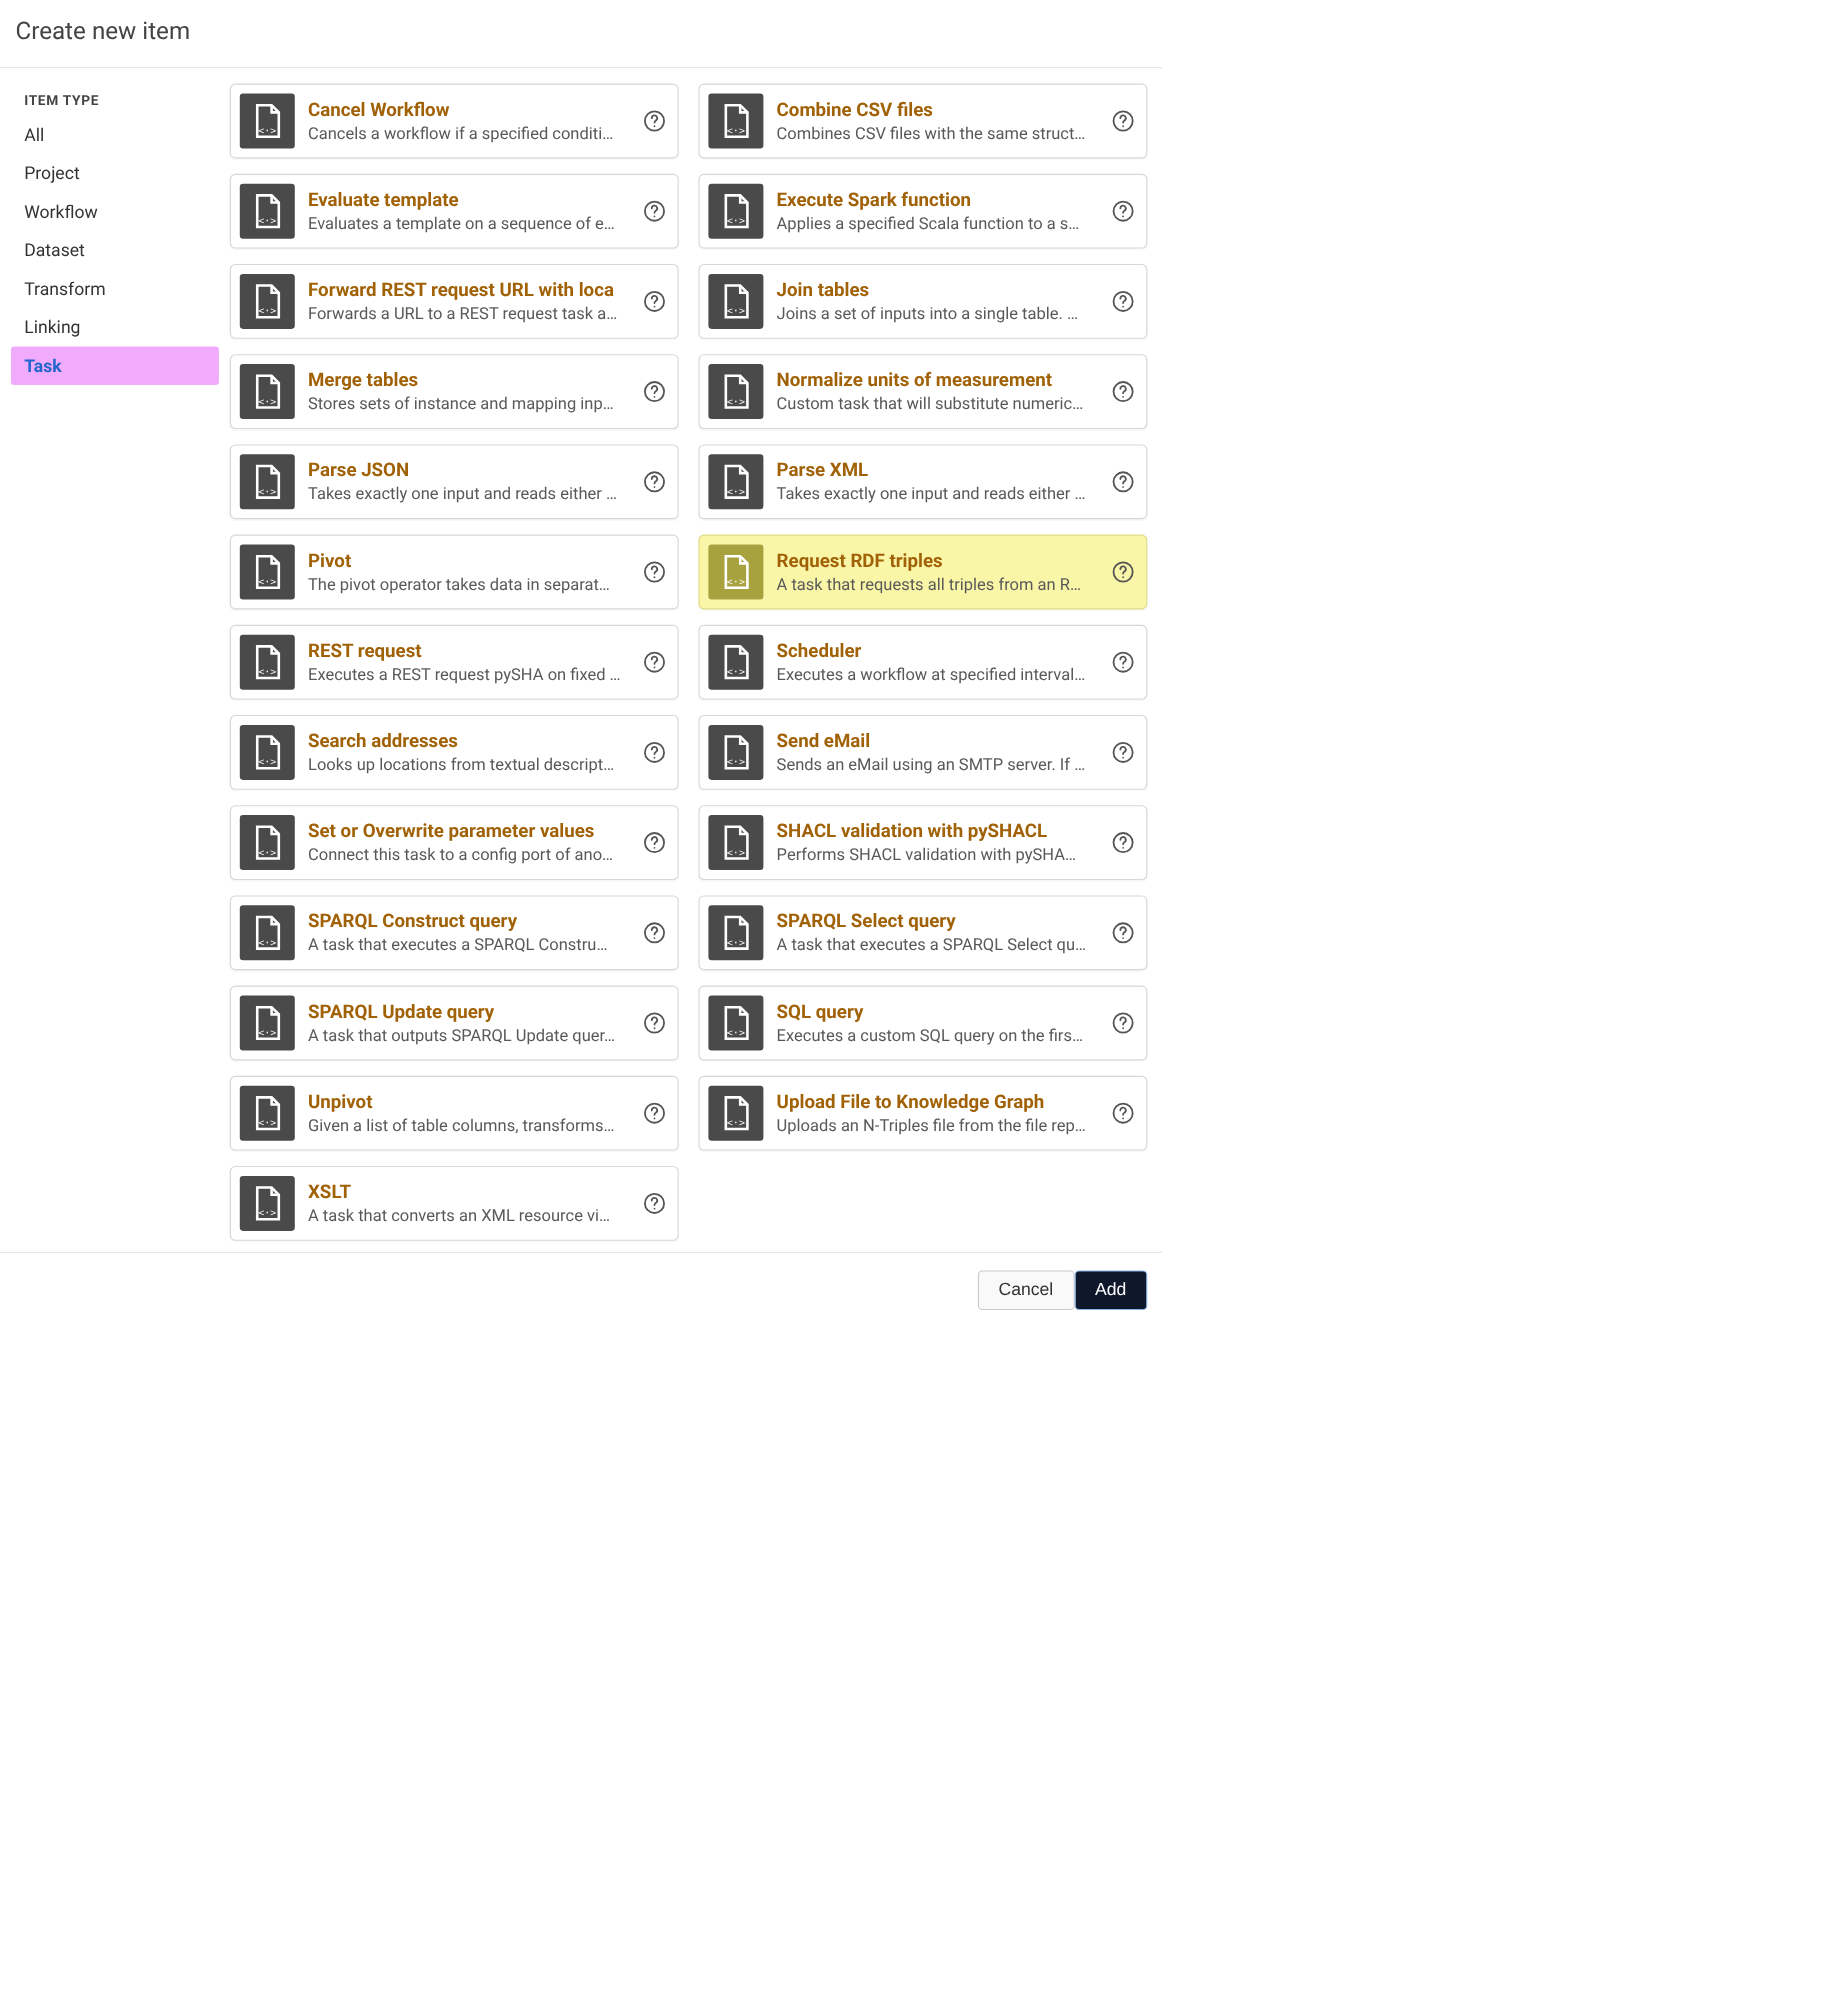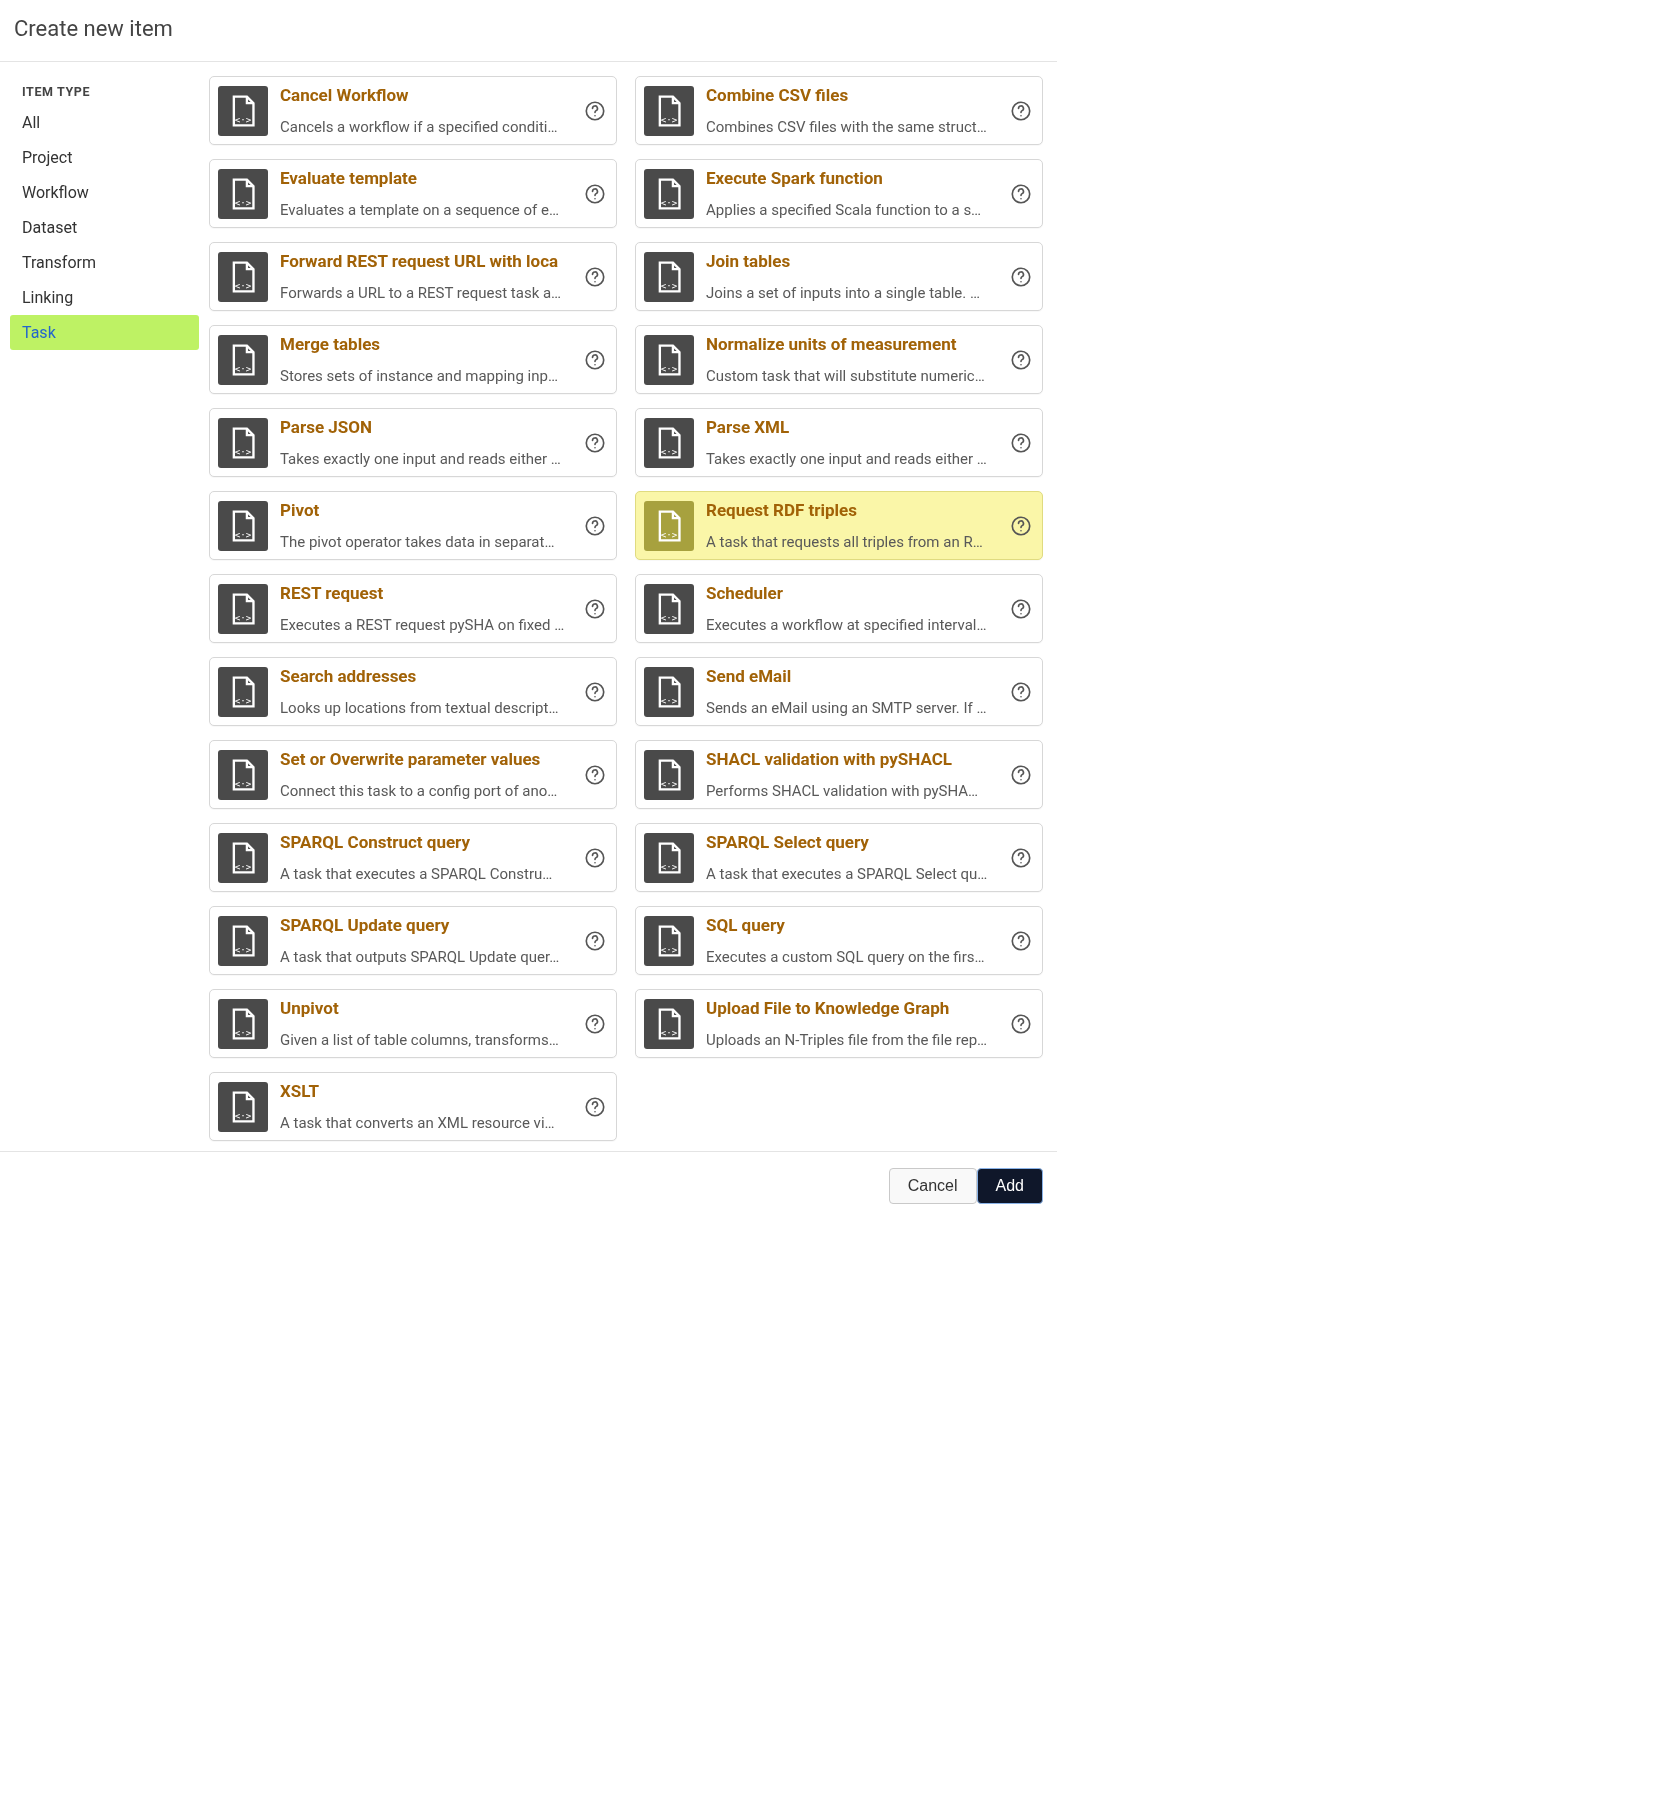--- a/index.html
+++ b/index.html
@@ -39,22 +39,23 @@
     padding: 8px 12px 6px 12px;
   }
   .sidebar-item {
     font-size: 16px;
     padding: 8px 12px;
     color: #333;
     cursor: pointer;
     border-radius: 3px;
   }
   .sidebar-item.selected {
-    background: #bef264;
+    background: #f0abfc;
     color: #2366cc;
+    font-weight: bold;
   }
   .main {
     flex: 1;
     padding-left: 4px;
   }
   .search-wrap {
     position: relative;
     margin-bottom: 18px;
   }
   .search-input {
@@ -119,21 +120,21 @@
     white-space: nowrap;
     overflow: hidden;
     text-overflow: ellipsis;
   }
   .card-desc {
     font-size: 15px;
     color: #595959;
     white-space: nowrap;
     overflow: hidden;
     text-overflow: ellipsis;
-    margin-top: 13px;
+    margin-top: 2px;
   }
   .help-icon {
     width: 22px; height: 22px;
     flex-shrink: 0;
     color: #555;
   }
   .footer {
     border-top: 1px solid #e4e4e4;
     padding: 16px 14px 20px 14px;
     display: flex;

